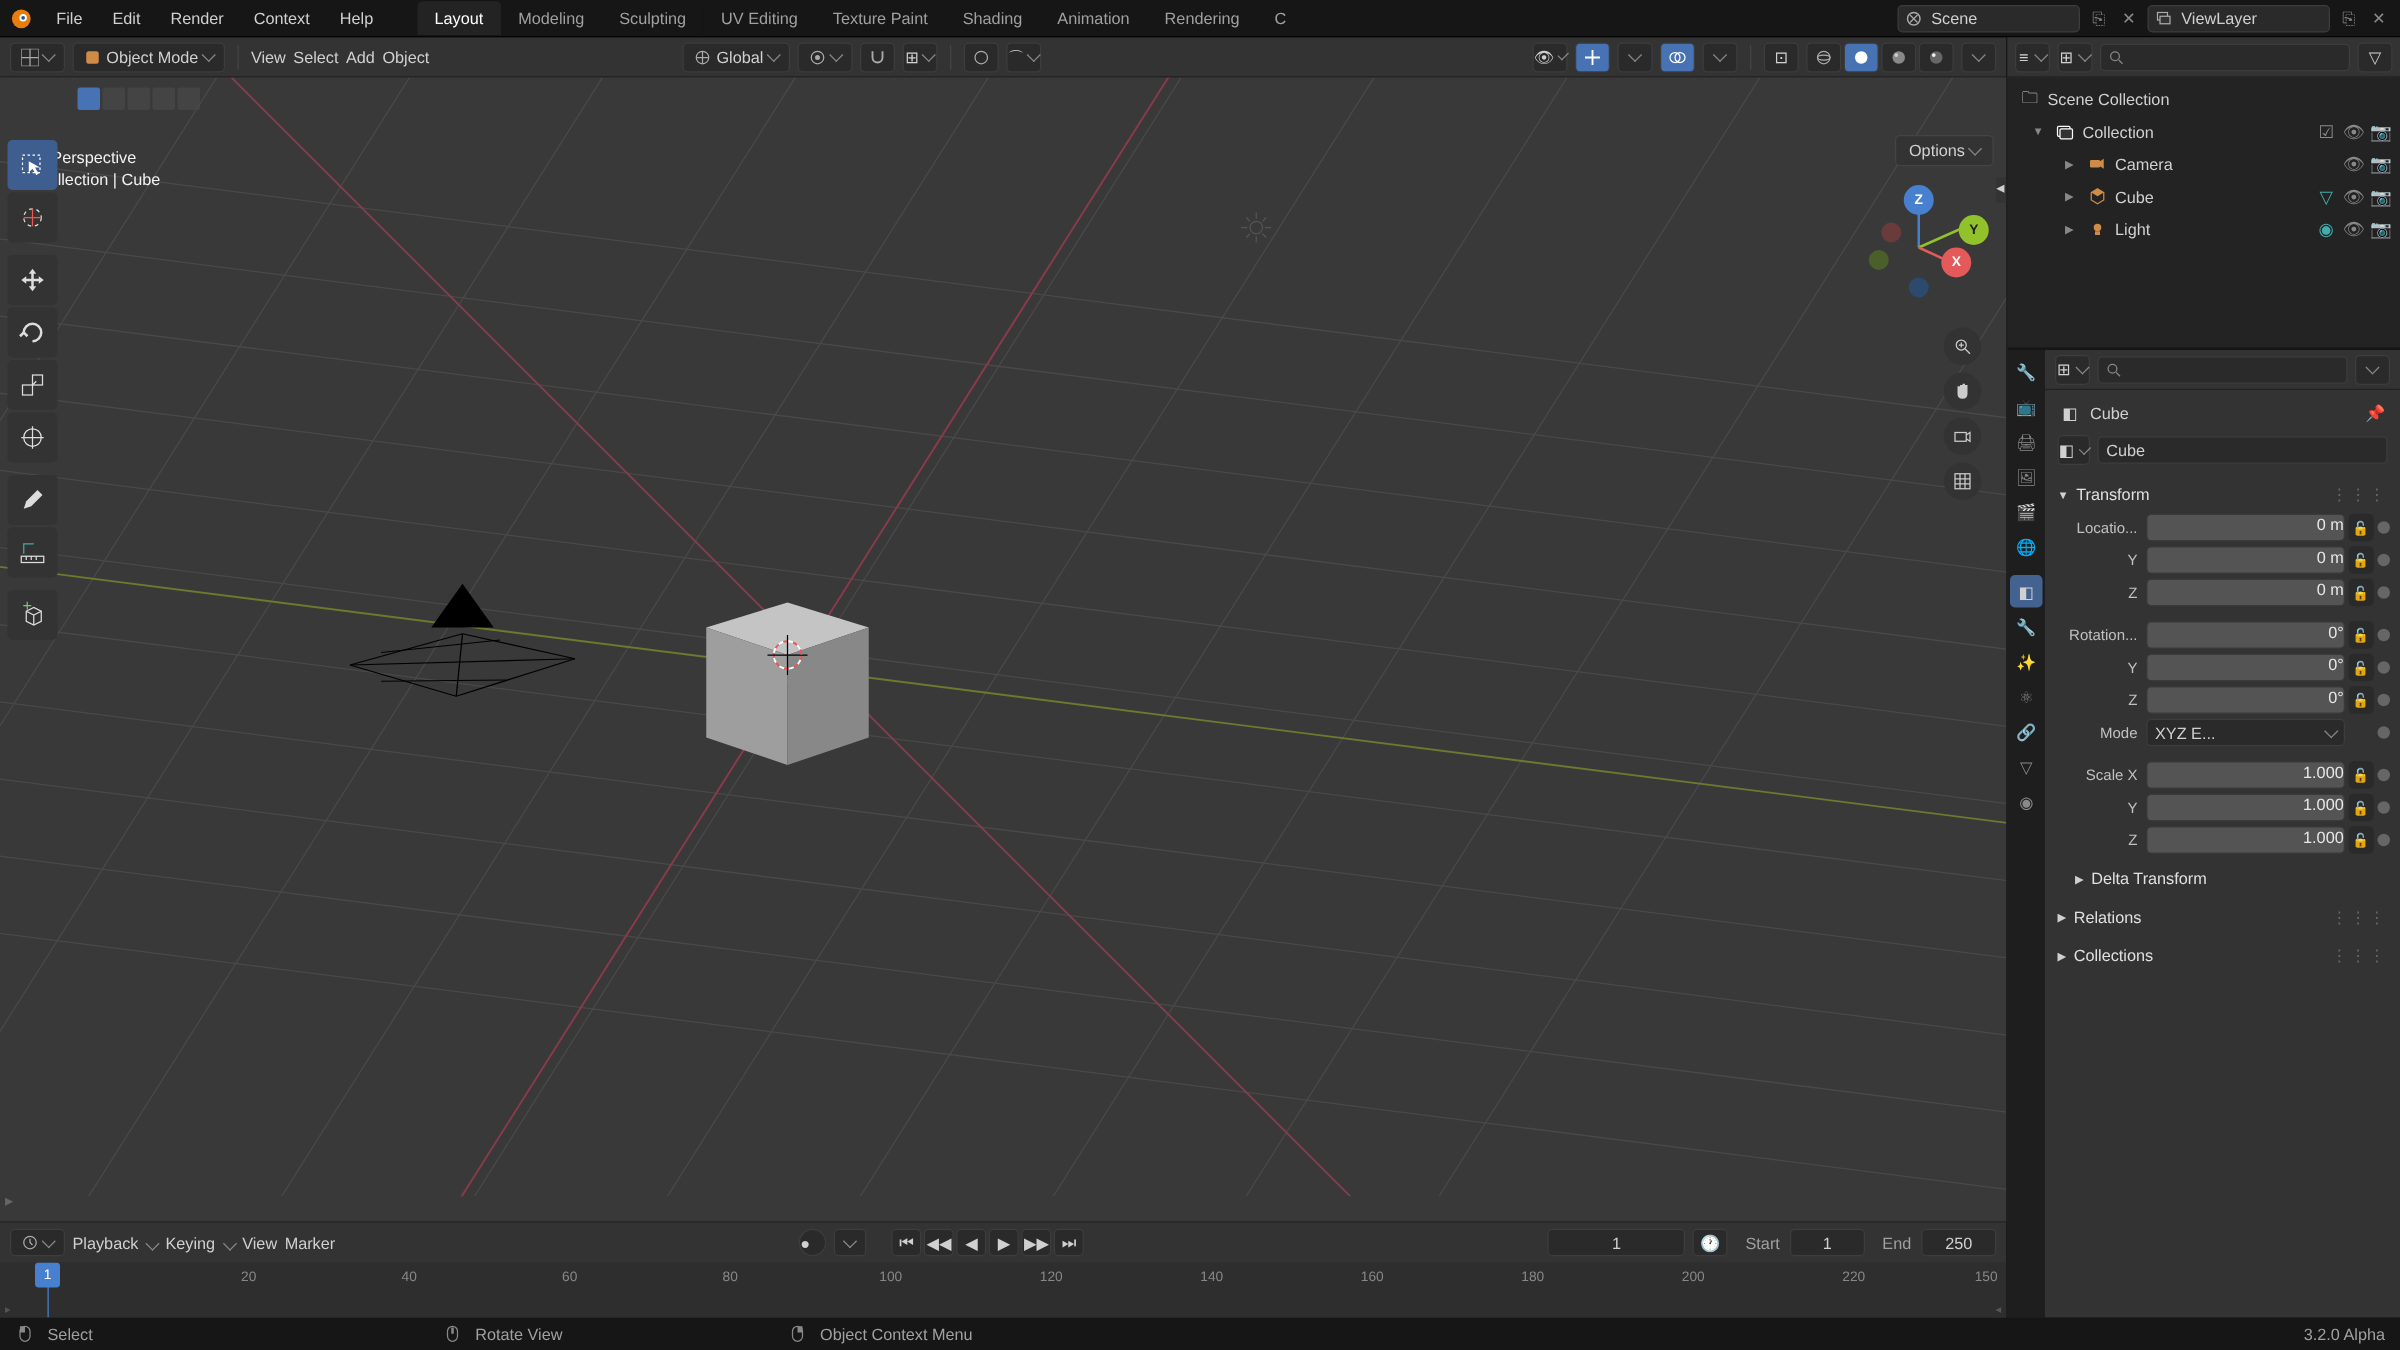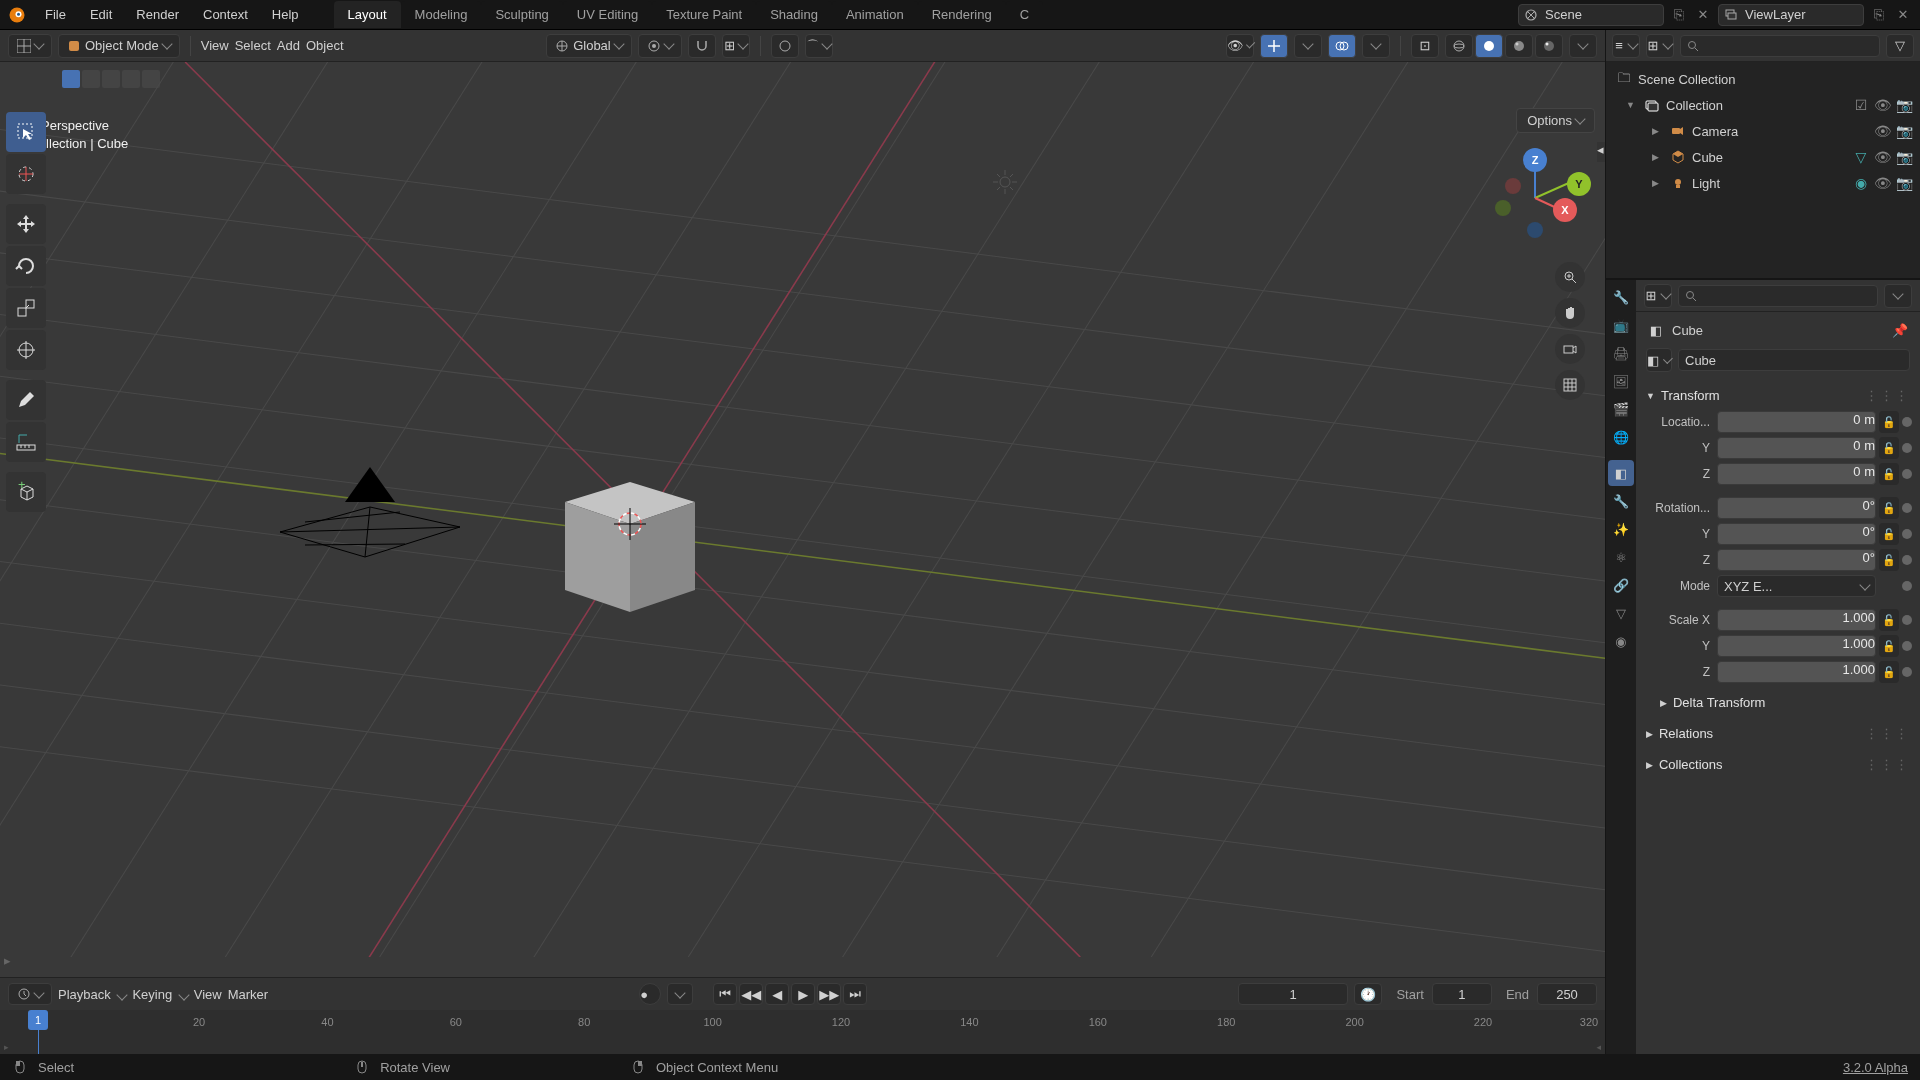--- a/index.html
+++ b/index.html
@@ -70,21 +70,21 @@
 .playback-btns { display: flex; gap: 2px; }
 .pb-btn { width: 24px; height: 22px; background: #2a2a2a; border-radius: 4px; display: flex; align-items: center; justify-content: center; cursor: pointer; border: 1px solid #3d3d3d; color: #d0d0d0; }
 .timeline-ruler { height: 44px; position: relative; background: #2e2e2e; overflow: hidden; }
 .tl-tick { position: absolute; top: 6px; color: #888; font-size: 11px; transform: translateX(-50%); }
 .tl-playhead { position: absolute; top: 0; width: 20px; height: 20px; background: #4880d0; color: #fff; font-size: 11px; display: flex; align-items: center; justify-content: center; border-radius: 3px; }
 .tl-playhead-line { position: absolute; top: 0; width: 1px; height: 100%; background: #4880d0; }
 
 
 .status-bar { height: 26px; background: #161616; display: flex; align-items: center; padding: 0 12px; gap: 40px; color: #a0a0a0; font-size: 12px; }
 .status-item { display: flex; align-items: center; gap: 10px; }
-.status-bar .version { margin-left: auto; text-decoration: underline; }
+.status-bar .version { margin-left: auto; }
 
 
 .right-panels { width: 315px; background: #2a2a2a; display: flex; flex-direction: column; border-left: 1px solid #151515; }
 .outliner { flex: 0 0 250px; background: #232323; display: flex; flex-direction: column; border-bottom: 2px solid #151515; }
 .outliner-header { height: 32px; background: #333333; display: flex; align-items: center; padding: 0 6px; gap: 6px; border-bottom: 1px solid #222; }
 .outliner-search { flex: 1; height: 22px; background: #2a2a2a; border: 1px solid #3d3d3d; border-radius: 4px; display: flex; align-items: center; padding: 0 6px; color: #888; }
 .outliner-tree { flex: 1; padding: 4px 0; overflow: auto; }
 .tree-row { height: 26px; display: flex; align-items: center; padding: 0 6px; gap: 4px; cursor: pointer; }
 .tree-arrow { width: 12px; color: #888; font-size: 9px; }
 .tree-icon { width: 20px; height: 20px; display: flex; align-items: center; justify-content: center; }
@@ -524,21 +524,21 @@
         <div class="tl-tick" style="left:20.4%">40</div>
         <div class="tl-tick" style="left:28.4%">60</div>
         <div class="tl-tick" style="left:36.4%">80</div>
         <div class="tl-tick" style="left:44.4%">100</div>
         <div class="tl-tick" style="left:52.4%">120</div>
         <div class="tl-tick" style="left:60.4%">140</div>
         <div class="tl-tick" style="left:68.4%">160</div>
         <div class="tl-tick" style="left:76.4%">180</div>
         <div class="tl-tick" style="left:84.4%">200</div>
         <div class="tl-tick" style="left:92.4%">220</div>
-        <div class="tl-tick" style="left:99%">320</div>
+        <div class="tl-tick" style="left:99%">150</div>
         <div style="position:absolute; bottom:2px; right:4px; color:#555; font-size:9px">◂</div>
         <div style="position:absolute; bottom:2px; left:4px; color:#555; font-size:9px">▸</div>
       </div>
     </div>
   </div>
 
   <div class="right-panels">
 
     <div class="outliner">
       <div class="outliner-header">

